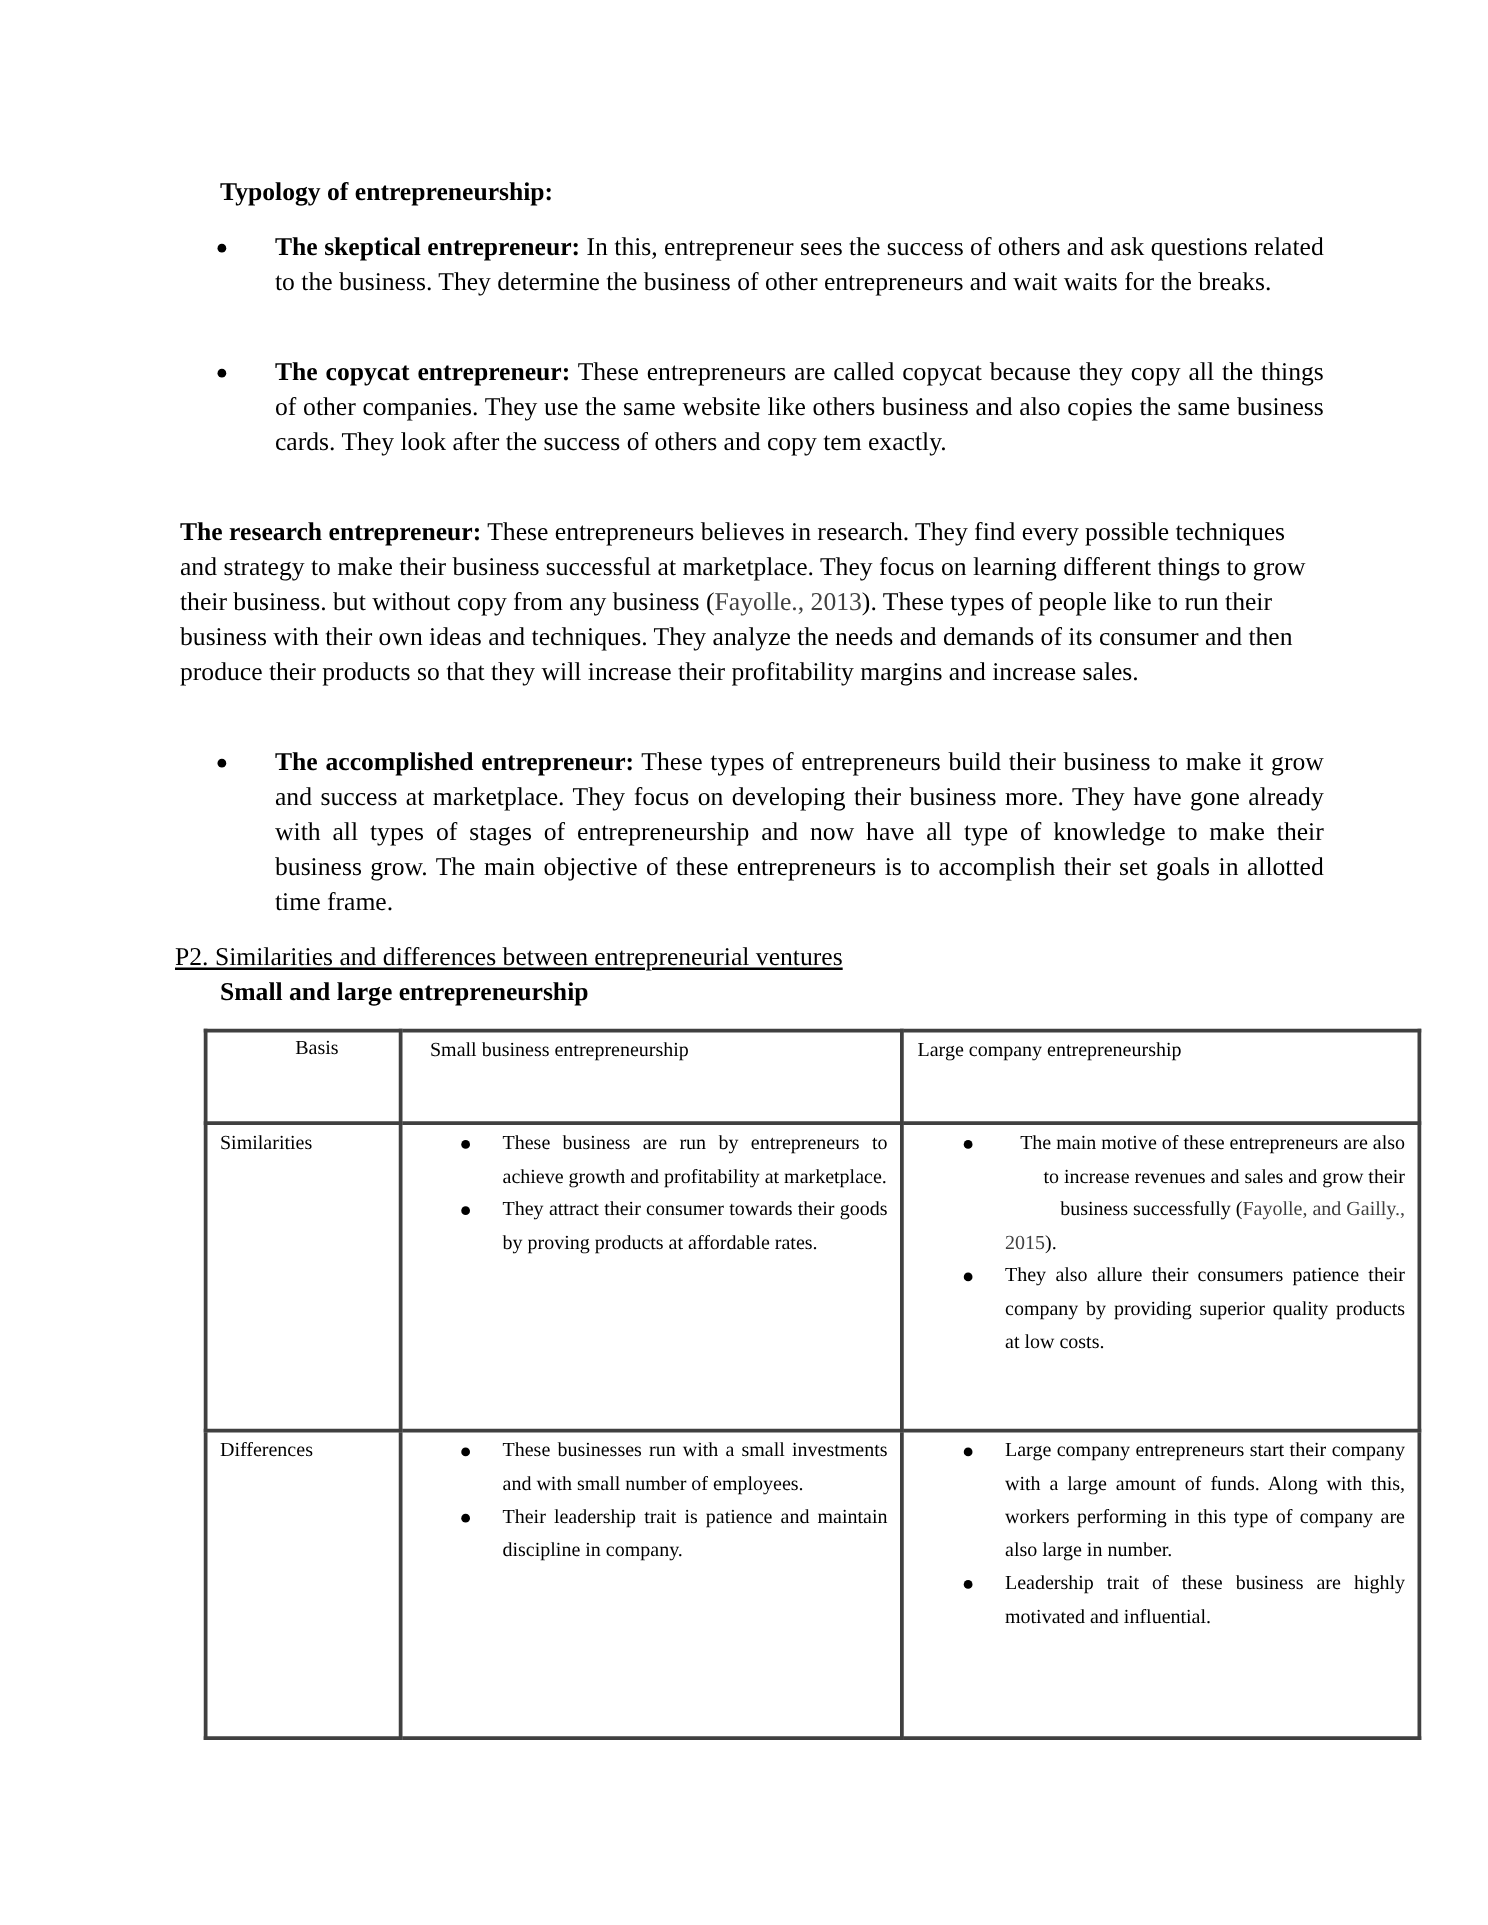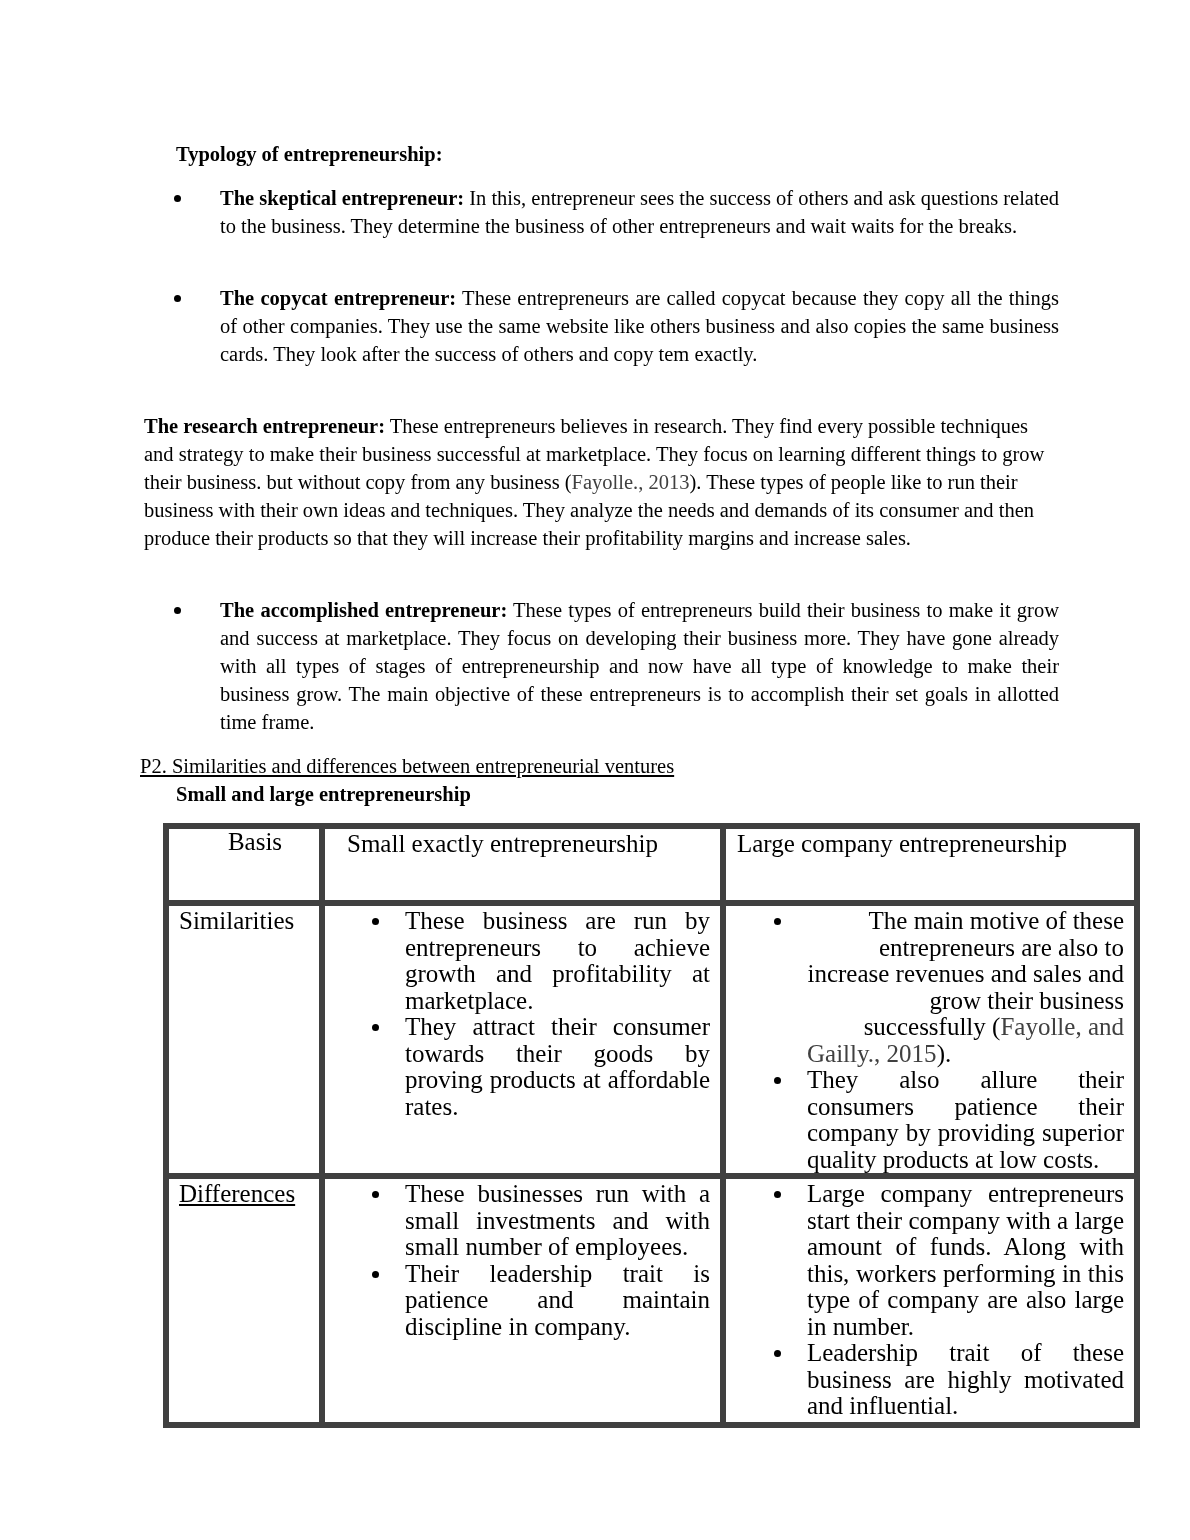--- a/index.html
+++ b/index.html
@@ -7,21 +7,21 @@
          font-family:"Liberation Serif", serif; font-size:20.5px; color:#000; line-height:28px; }
   .abs { position:absolute; }
   .heading { font-weight:bold; }
   .bullet-item { position:absolute; left:220px; width:839px; text-align:justify; text-align-last:left; }
   .bullet-dot { position:absolute; left:174px; width:10px; height:28px; }
   .bullet-dot::before { content:""; position:absolute; left:0; top:11px; width:7px; height:7px; border-radius:50%; background:#000; }
   .cite { color:#404040; }
   .b { font-weight:bold; }
   .u { text-decoration:underline; }
   table.cmp { position:absolute; left:163px; top:823px; border-collapse:collapse; table-layout:fixed; width:974px; }
-  table.cmp td { border:6px solid #404040; vertical-align:top; padding:0; font-size:25px; line-height:26.5px; }
+  table.cmp td { border:3px solid #404040; vertical-align:top; padding:0; font-size:16px; line-height:26.5px; }
   .cell-basis { padding:10px 10px 0 10px !important; }
   .col-basis { width:156px; }
   .col-small { width:401px; }
   .col-large { width:414px; }
   .hdr-basis { text-align:center; padding:0 0 0 22px !important; }
   .hdr-text { padding:2px 0 0 22px !important; }
   .hdr-text2 { padding:2px 0 0 11px !important; }
   ul.cell-list { list-style:none; margin:0; padding:0; }
   ul.cell-list li { position:relative; text-align:justify; text-align-last:left; }
   ul.cell-list li::before { content:""; position:absolute; width:7px; height:7px; border-radius:50%; background:#000; top:10px; }
@@ -62,40 +62,40 @@
 
 <table class="cmp">
   <colgroup>
     <col class="col-basis">
       <col class="col-small">
       <col class="col-large">
   </colgroup>
   <tbody>
       <tr class="row-head">
     <td class="hdr-basis">Basis</td>
-    <td class="hdr-text">Small exactly entrepreneurship</td>
+    <td class="hdr-text">Small business entrepreneurship</td>
     <td class="hdr-text2">Large company entrepreneurship</td>
   </tr>
   <tr class="row-sim">
     <td class="cell-basis" style="padding-top:2px !important;">Similarities</td>
     <td class="list-small">
       <ul class="cell-list">
         <li>These business are run by entrepreneurs to achieve growth and profitability at marketplace.</li>
         <li>They attract their consumer towards their goods by proving products at affordable rates.</li>
       </ul>
     </td>
     <td class="list-large">
       <ul class="cell-list">
         <li style="text-align:right;"><span>The main motive of these entrepreneurs are also to increase revenues and sales and grow their business successfully (</span><span class="cite">Fayolle, and Gailly., 2015</span><span>).</span></li>
         <li>They also allure their consumers patience their company by providing superior quality products at low costs.</li>
       </ul>
     </td>
   </tr>
   <tr class="row-diff">
-    <td class="cell-basis" style="padding-top:2px !important;text-decoration:underline;">Differences</td>
+    <td class="cell-basis" style="padding-top:2px !important;">Differences</td>
     <td class="list-small">
       <ul class="cell-list">
         <li>These businesses run with a small investments and with small number of employees.</li>
         <li>Their leadership trait is patience and maintain discipline in company.</li>
       </ul>
     </td>
     <td class="list-large">
       <ul class="cell-list">
         <li>Large company entrepreneurs start their company with a large amount of funds. Along with this, workers performing in this type of company are also large in number.</li>
         <li>Leadership trait of these business are highly motivated and influential.</li>

